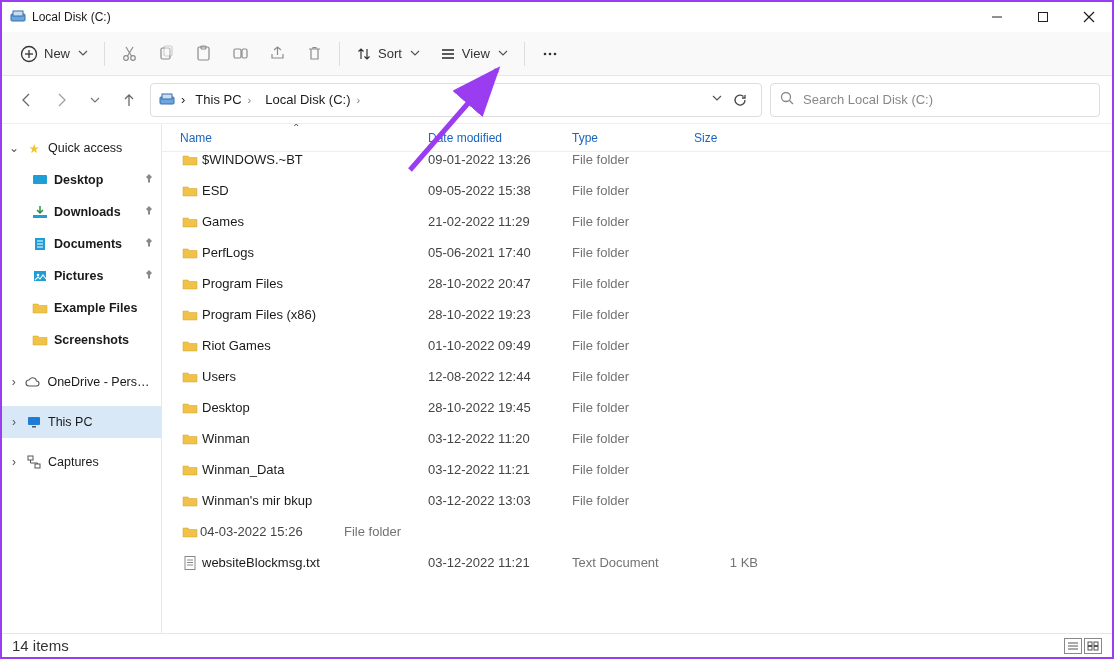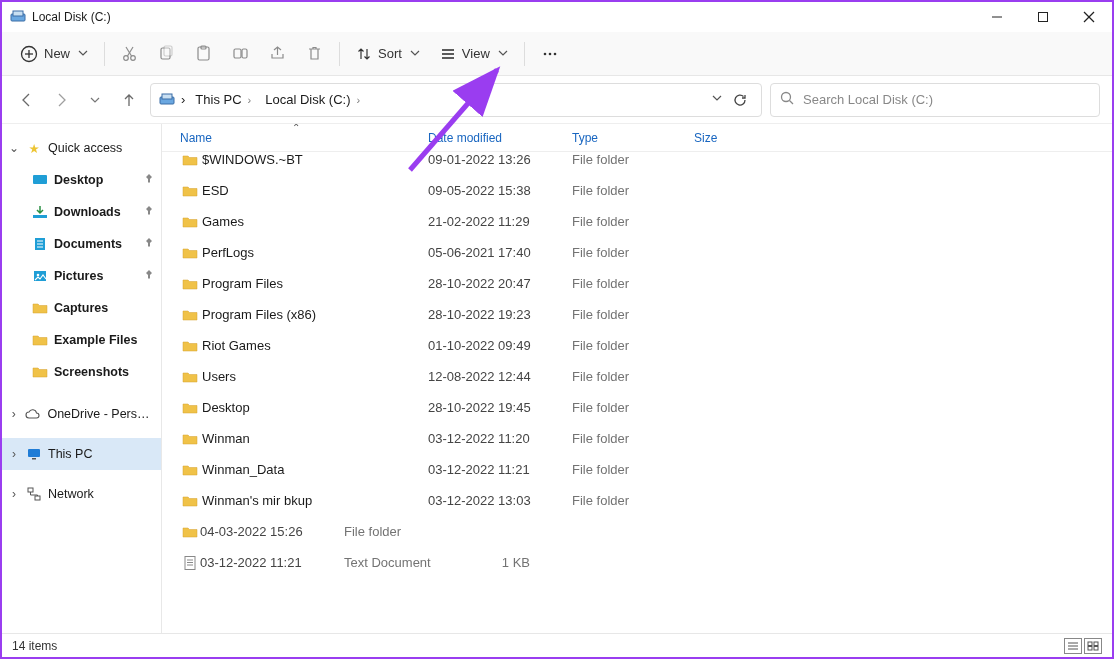--- a/index.html
+++ b/index.html
@@ -146,21 +146,21 @@
     .row .dt { width: 144px; color: #444; }
     .row .tp { width: 122px; color: #737373; }
     .row .sz { width: 74px; color: #737373; text-align: right; padding-right: 10px; }
     
     .statusbar {
       height: 24px;
       display: flex;
       align-items: center;
       padding: 4px 10px;
       border-top: 1px solid #e7e7e7;
-      font-size: 12px;
+      font-size: 15px;
       color: #333;
     }
     .status-right { margin-left: auto; display: flex; gap: 2px; }
     .view-toggle { width: 18px; height: 16px; border: 1px solid #888; display: flex; align-items: center; justify-content: center; }
     
     .annotation-arrow {
       position: absolute;
       left: 400px;
       top: 60px;
       pointer-events: none;
@@ -408,28 +408,20 @@
           <span class="pin"><svg width="12" height="12" viewBox="0 0 12 12">
               <path d="M6 1 l3 3 l-2 2 v3 l-1 1 l-1 -1 v-3 l-2 -2 z" fill="#888"></path>
             </svg></span>
         </div>
         <div class="tree-item indent">
           <span class="ico16">
             <svg width="16" height="16" viewBox="0 0 16 16">
               <path d="M1 4 h5 l1.5 1.5 H15 V13 H1 z" fill="#f0c248" stroke="#d4a12f" stroke-width=".5"></path>
             </svg>
           </span>
-          <span>Captures</span>
-        </div>
-        <div class="tree-item indent">
-          <span class="ico16">
-            <svg width="16" height="16" viewBox="0 0 16 16">
-              <path d="M1 4 h5 l1.5 1.5 H15 V13 H1 z" fill="#f0c248" stroke="#d4a12f" stroke-width=".5"></path>
-            </svg>
-          </span>
           <span>Example Files</span>
         </div>
         <div class="tree-item indent">
           <span class="ico16">
             <svg width="16" height="16" viewBox="0 0 16 16">
               <path d="M1 4 h5 l1.5 1.5 H15 V13 H1 z" fill="#f0c248" stroke="#d4a12f" stroke-width=".5"></path>
             </svg>
           </span>
           <span>Screenshots</span>
         </div>
@@ -458,21 +450,21 @@
     <div style="height:8px"></div>
     <div class="tree-item root">
       <span class="exp">›</span>
       <span class="ico16">
         <svg width="16" height="16" viewBox="0 0 16 16">
             <rect x="2" y="2" width="5" height="4" fill="none" stroke="#555"></rect>
             <rect x="9" y="10" width="5" height="4" fill="none" stroke="#555"></rect>
             <path d="M4.5 6 v3 h7 v1" fill="none" stroke="#555"></path>
           </svg>
       </span>
-      <span>Network</span>
+      <span>Captures</span>
     </div>
   </div>
 
   <div class="filelist">
     <div class="cols">
       <span class="sort-caret">⌃</span>
       <div class="col col-name">
           <span>Name</span>
         </div>
       <div class="col col-date">
@@ -630,20 +622,21 @@
         </div>
         <div class="row">
           <span class="ic">
             <svg width="16" height="16" viewBox="0 0 16 16">
               <rect x="3" y="1.5" width="10" height="13" fill="#fff" stroke="#888"></rect>
               <line x1="5" y1="5" x2="11" y2="5" stroke="#888"></line>
               <line x1="5" y1="7.5" x2="11" y2="7.5" stroke="#888"></line>
               <line x1="5" y1="10" x2="11" y2="10" stroke="#888"></line>
             </svg>
           </span>
+          <span class="nm">websiteBlockmsg.txt</span>
           <span class="dt">03-12-2022 11:21</span>
           <span class="tp">Text Document</span>
           <span class="sz">1 KB</span>
         </div>
       </div>
   </div>
 </div>
 
 <div class="statusbar">
   <span>14 items</span>

